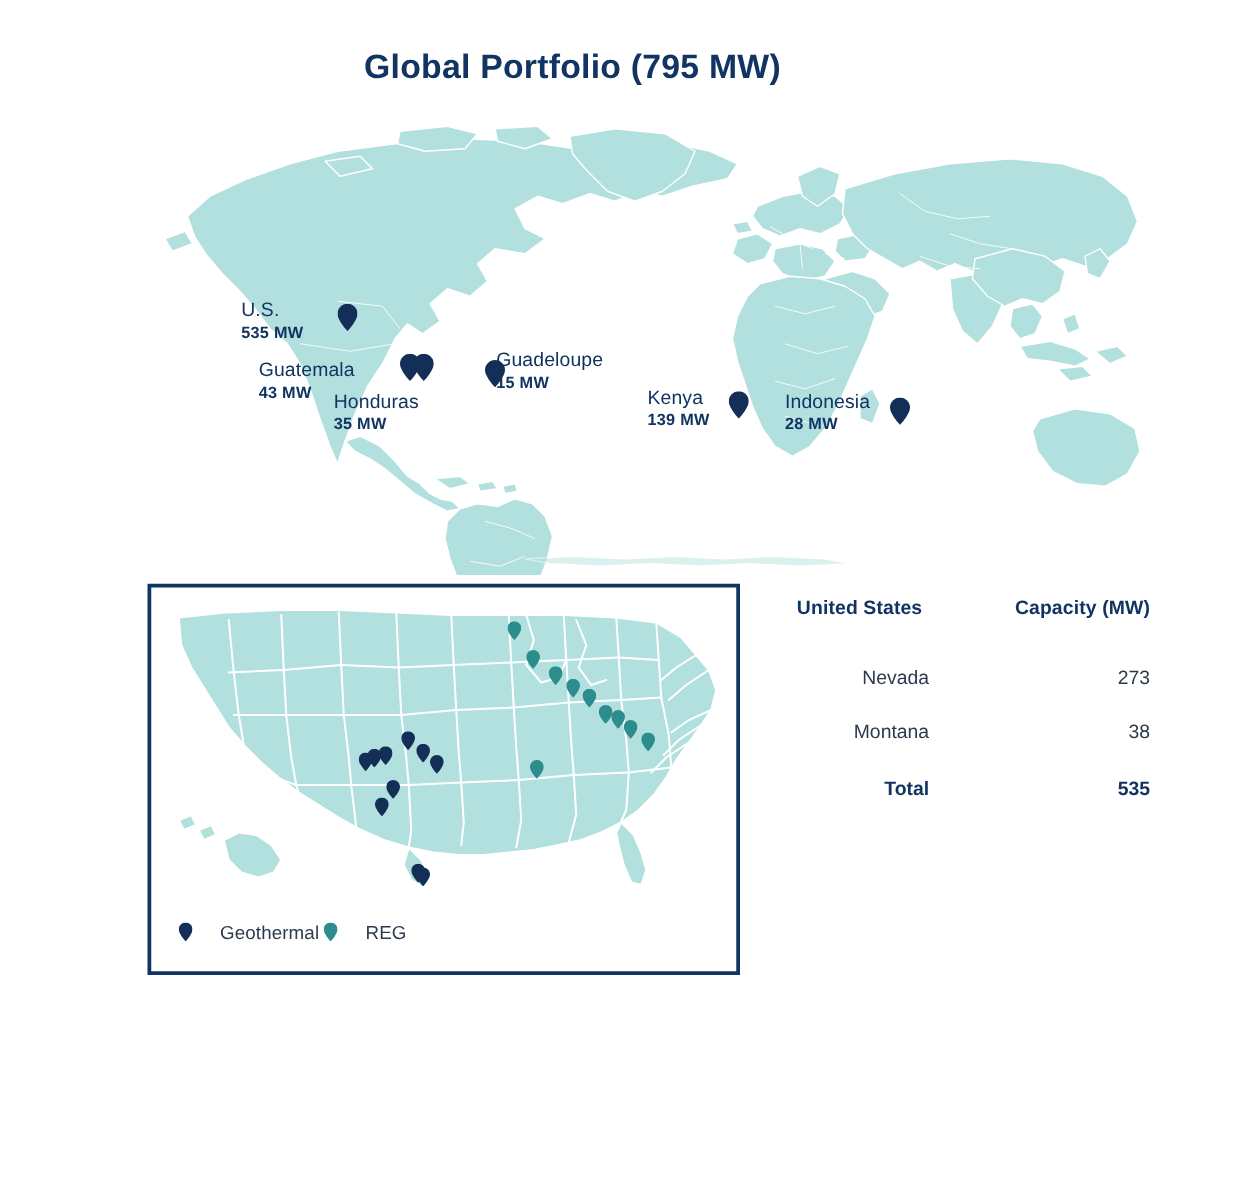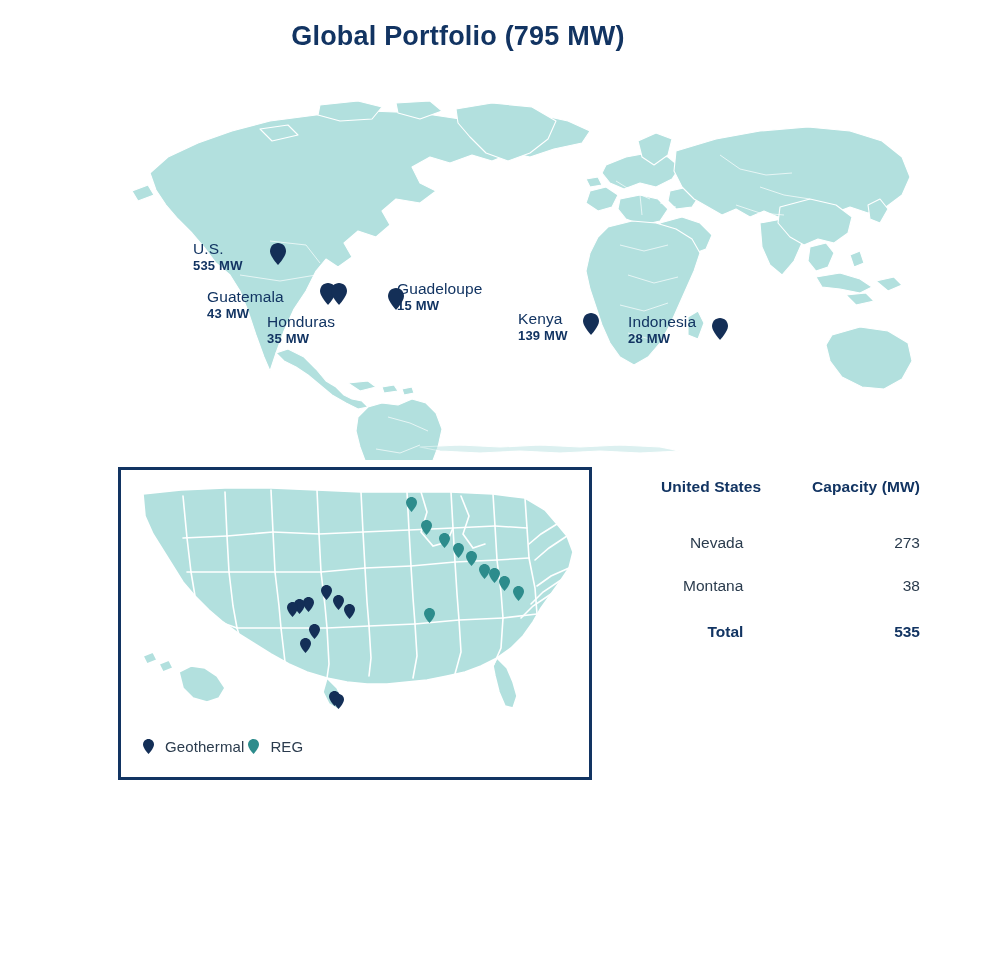--- a/index.html
+++ b/index.html
@@ -11,21 +11,21 @@
     width: 998px;
     height: 960px;
     position: relative;
     font-family: "Liberation Sans", sans-serif;
     color: #0f2d52;
     overflow: hidden;
   }
   #page-title {
     position: absolute;
     left: 0;
-    top: 21px;
+    top: 38px;
     width: 916px;
     text-align: center;
     font-size: 27px;
     font-weight: bold;
     letter-spacing: 0.2px;
     color: #123462;
   }
   
   #world-map-panel {
     position: absolute;
@@ -79,22 +79,22 @@
     left: 22px;
     bottom: 22px;
     display: flex;
     align-items: center;
     gap: 4px;
     font-size: 15px;
     color: #2a3b4d;
   }
   #inset-legend .legend-item {
     display: flex;
-    align-items: center;
-    gap: 11px;
+    align-items: flex-start;
+    gap: 22px;
     margin-top: 44px;
   }
   .legend-label { font-size: 15px; letter-spacing: 0.1px; }
 
   
   #capacity-table {
     position: absolute;
     left: 614px;
     top: 478px;
     width: 306px;
@@ -103,21 +103,21 @@
     width: 100%;
     border-collapse: collapse;
   }
   #capacity-table th {
     font-size: 15.5px;
     font-weight: bold;
     color: #123462;
     padding: 0 0 26px 0;
     letter-spacing: 0.1px;
   }
-  #capacity-table th.col-state { text-align: right; }
+  #capacity-table th.col-state { text-align: center; }
   #capacity-table th.col-cap   { text-align: right; }
   #capacity-table td {
     font-size: 15.5px;
     color: #2a3b4d;
     padding: 11px 0;
     vertical-align: middle;
     line-height: 1.35;
   }
   #capacity-table td.state { text-align: right; padding-right: 18px; }
   #capacity-table td.cap   { text-align: right; white-space: nowrap; }

